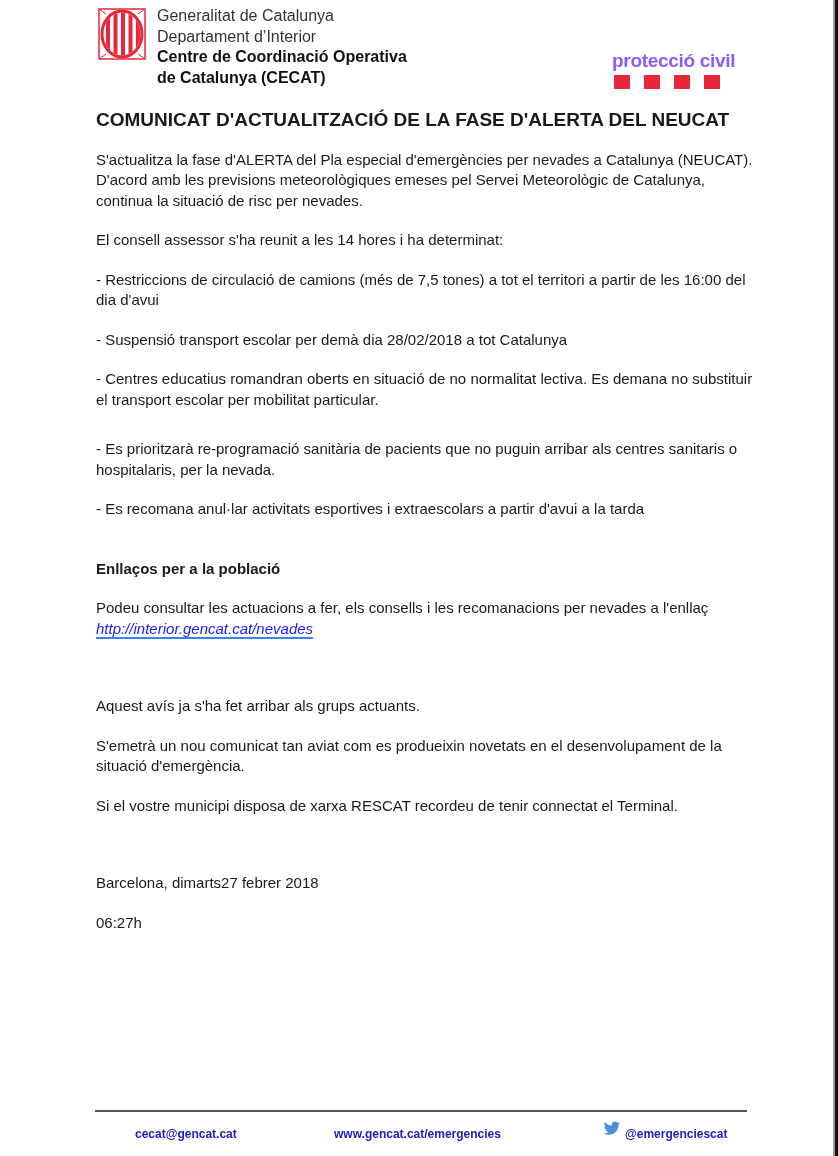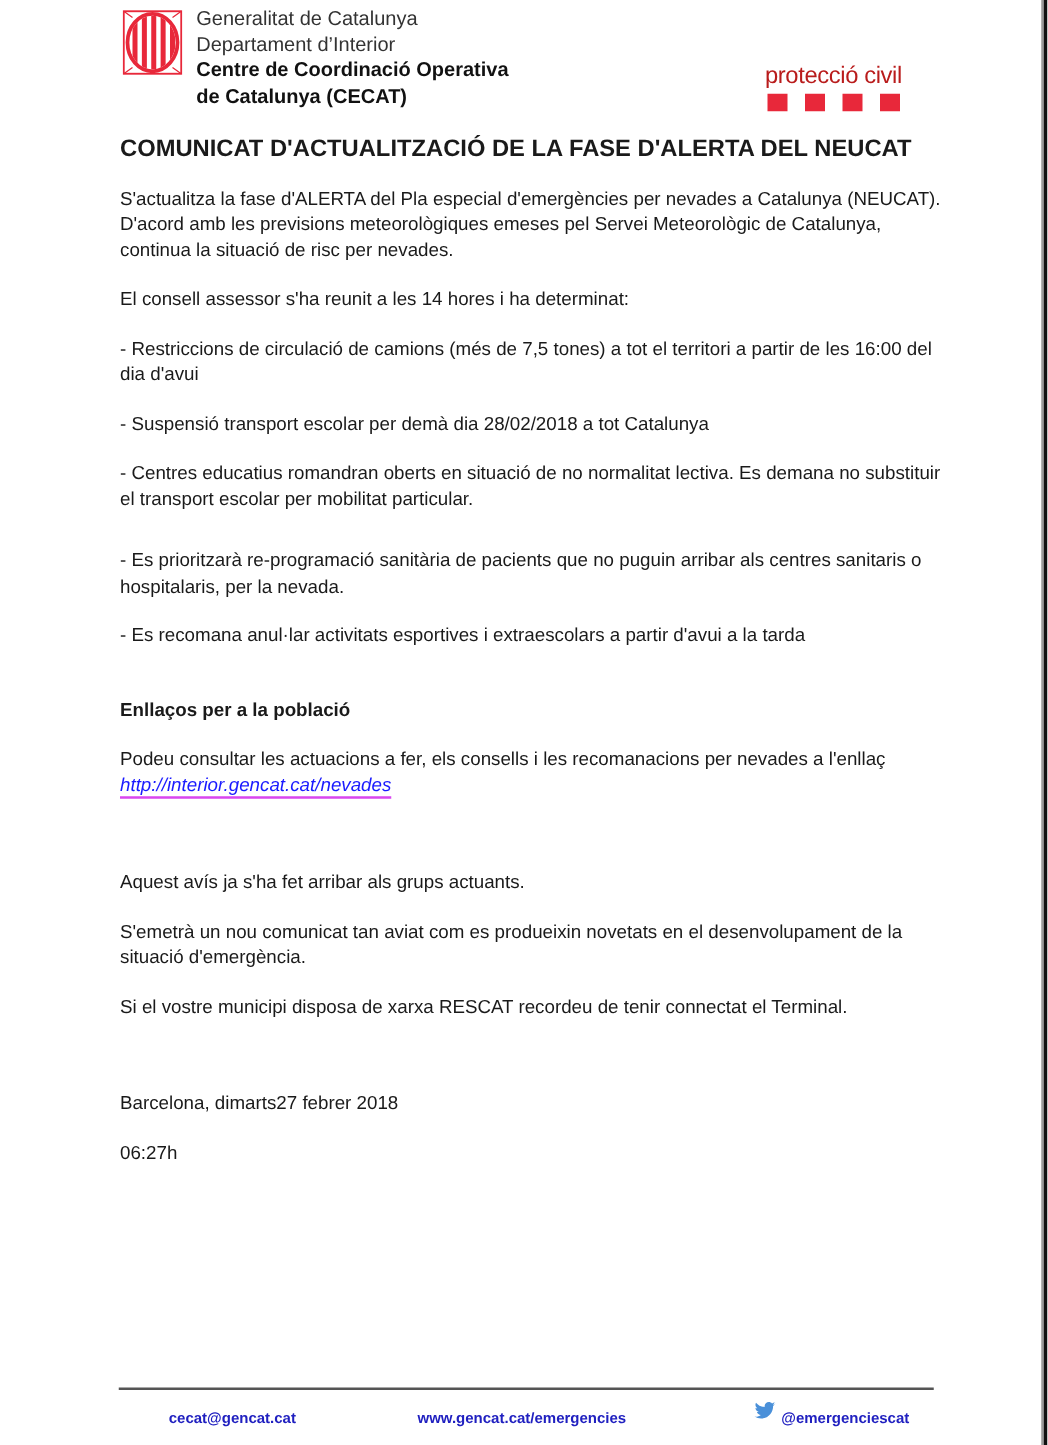--- a/index.html
+++ b/index.html
@@ -9,29 +9,29 @@
   }
   .page-edge { position:absolute; top:0; right:0; width:3px; height:1156px; background:#111; }
   .page-edge-shadow { position:absolute; top:0; right:3px; width:2px; height:1156px; background:#9a9a9a; }
 
   .logo-gencat { position:absolute; left:98px; top:8px; width:48px; height:52px; }
   .org { position:absolute; left:157px; top:6px; font-size:16px; line-height:20.5px; }
   .org .light { color:#333; font-weight:normal; }
   .org .bold { color:#111; font-weight:bold; }
 
   .pc { position:absolute; left:612px; top:51px; }
-  .pc-text { font-size:19px; font-weight:normal; color:#b91c1c; letter-spacing:-0.3px; line-height:20px; }
+  .pc-text { font-size:19px; font-weight:bold; color:#8b5cf6; letter-spacing:-0.3px; line-height:20px; }
   .pc-squares { display:flex; gap:14px; margin-top:4px; margin-left:2px; }
   .pc-sq { width:16px; height:14px; background:#e8283a; }
 
   .content { position:absolute; left:96px; top:110px; width:660px; font-size:15px; line-height:20.5px; }
   .title { font-weight:bold; font-size:19px; margin:0; }
   p { margin:0; }
 
-  .link { color:#1a1aff; font-style:italic; text-decoration:none; border-bottom:2px solid #d946ef; }
+  .link { color:#1a1aff; font-style:italic; text-decoration:none; border-bottom:2px solid #3b82f6; }
 
   .footer-line { position:absolute; left:95px; top:1110px; width:652px; height:2px; background:#555; }
   .footer { position:absolute; top:1127px; font-size:12px; font-weight:bold; color:#2020c0; }
   .tw { position:absolute; left:603px; top:1121px; width:18px; height:16px; }
 </style>
 </head>
 <body>
 
 <div class="page-edge-shadow"></div>
 <div class="page-edge"></div>

